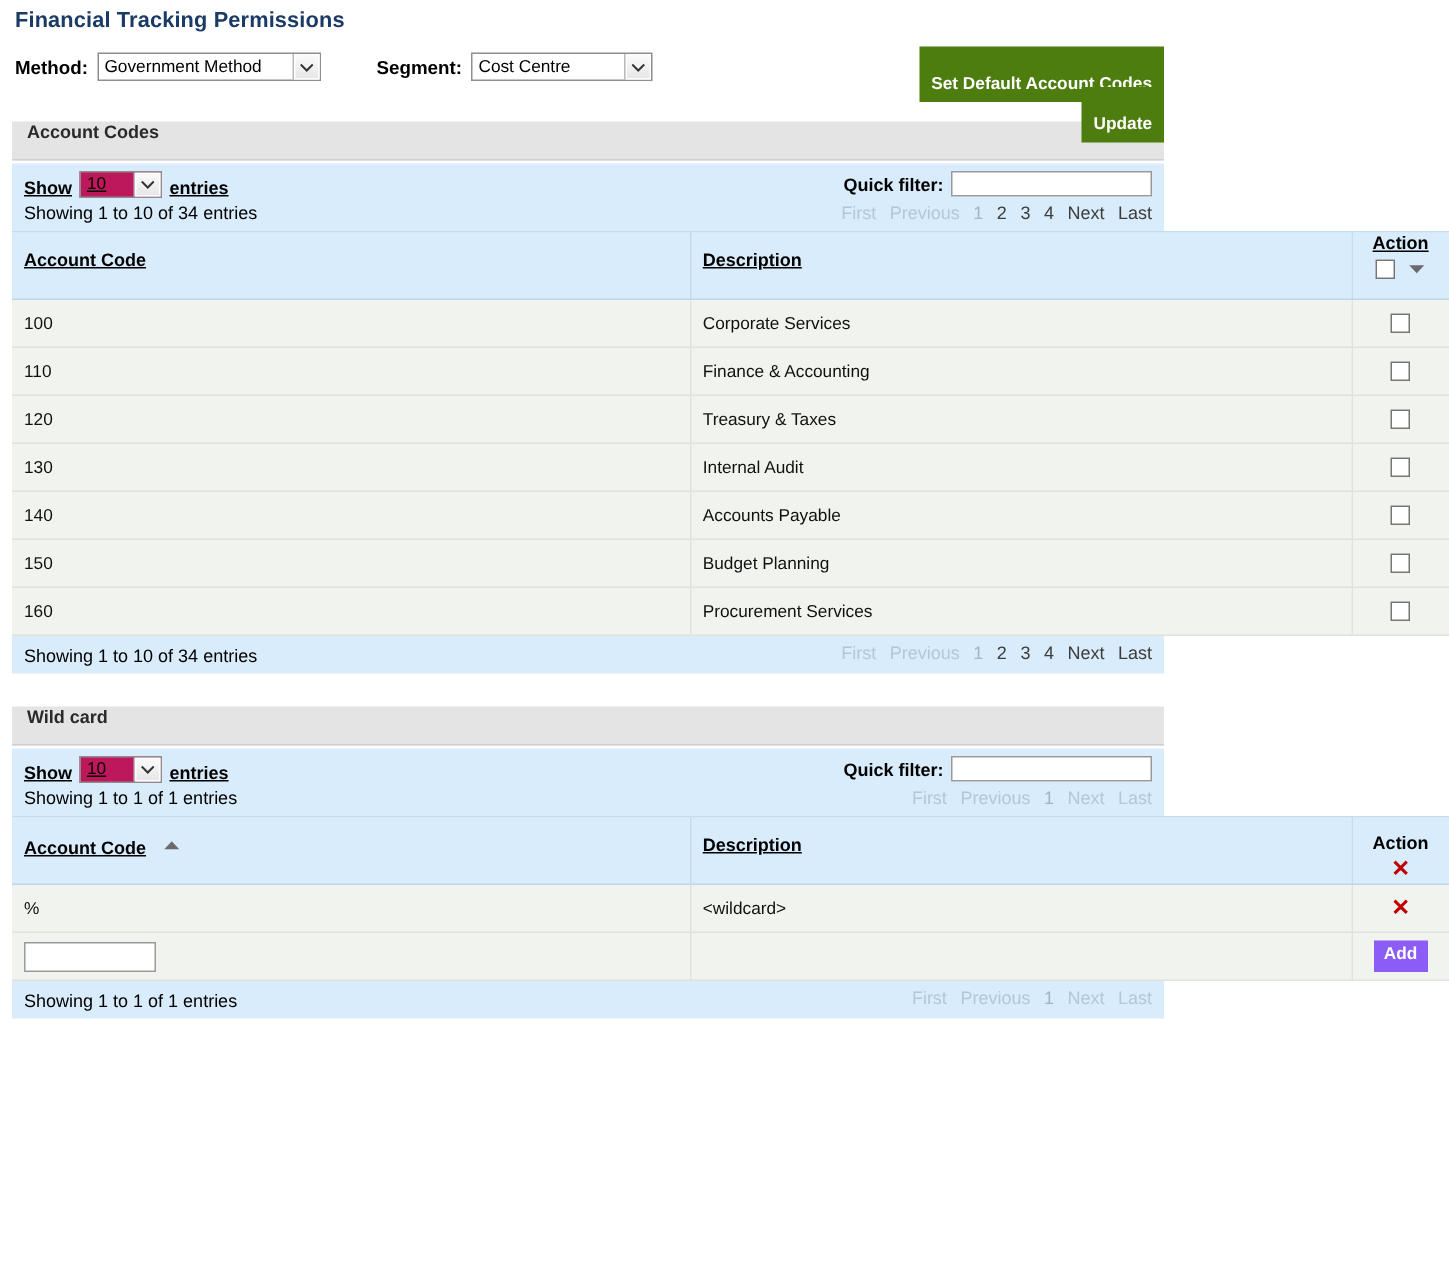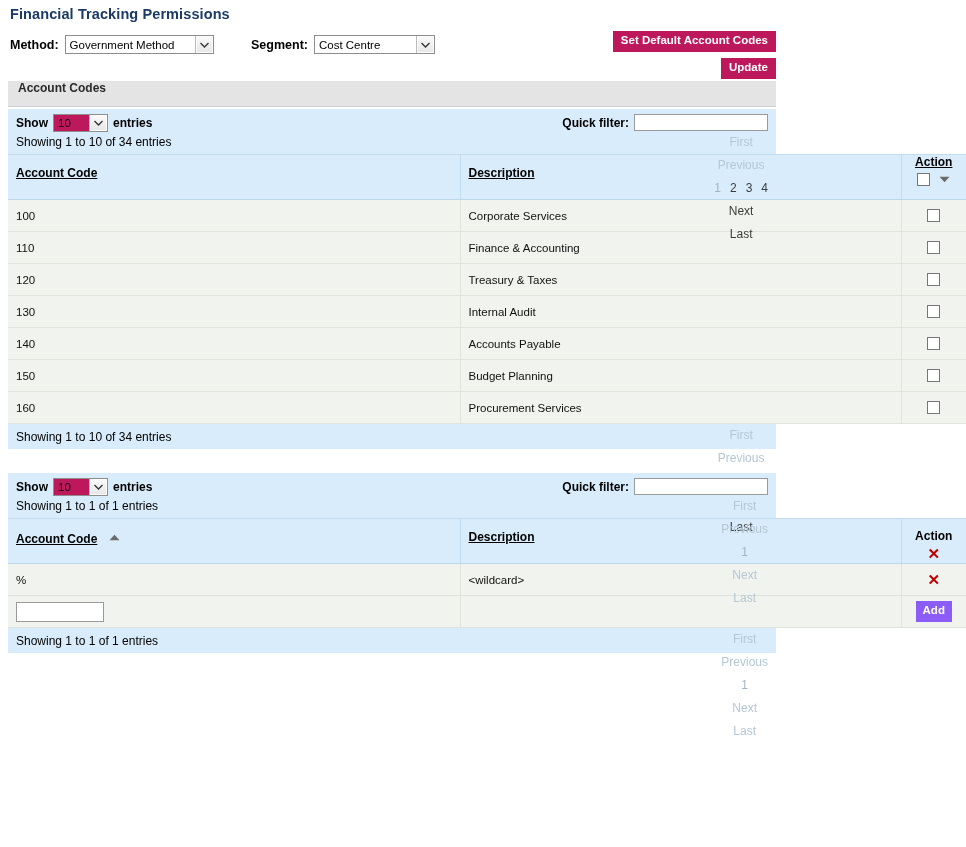--- a/index.html
+++ b/index.html
@@ -68,26 +68,26 @@
     display: flex;
     align-items: center;
     justify-content: center;
     box-shadow: inset 0 0 0 1px #fdfdfd;
   }
   .sel .sel-arrow svg { display:block; }
   .sel-method .sel-value { min-width: 120px; }
   .sel-segment .sel-value { min-width: 92px; }
 
   .btn {
-    background: #be185d;
+    background: #4d7c0f;
     color: #ffffff;
     font-weight: bold;
     font-size: 11.5px;
     border: none;
-    padding: 4px 8px 5px;
+    padding: 20px 8px 5px;
     cursor: pointer;
     font-family: "Liberation Sans", sans-serif;
     line-height: 1;
   }
   .btn-defaults { position: absolute; right: 0; top: 2px; }
   .btn-update  { position: absolute; right: 0; top: 29px; }
 
   
   .section-bar {
     background: #e4e4e4;
@@ -108,24 +108,25 @@
     background: #d9ecfb;
     position: relative;
     box-sizing: border-box;
     padding: 5px 8px 4px 8px;
   }
   .dt-top { height: 45px; }
   .dt-bottom { height: 25px; }
 
   .dt-length {
     display: flex;
-    align-items: center;
+    align-items: flex-end;
     gap: 5px;
     font-size: 12px;
     font-weight: bold;
+    text-decoration: underline;
   }
   .dt-length .sel { height: 18px; background:#be185d; }
   .dt-length .sel .sel-value { min-width: 26px; font-weight: normal; }
 
   .dt-info {
     font-size: 12px;
     font-weight: normal;
     color: #000;
     margin-top: 3px;
   }
@@ -153,21 +154,20 @@
   }
 
   .dt-pager {
     position: absolute;
     right: 8px;
     display: flex;
     align-items: center;
     gap: 9px;
     font-size: 12px;
     font-weight: normal;
-    flex-direction: column;
   }
   .dt-top .dt-pager { top: 26px; }
   .dt-bottom .dt-pager { top: 4px; }
   .pg { color: #3d3d3d; cursor: pointer; }
   .pg.disabled { color: #b4c7d4; cursor: default; }
   .pg.current { color: #9fb6c6; cursor: default; }
   .dt-pager .nums { display: flex; gap: 9px; }
 
   
   table.grid {
@@ -437,20 +437,23 @@
           <span class="pg">4</span>
         </span>
         <span class="pg">Next</span>
         <span class="pg">Last</span>
       </div>
     </div>
   </div>
 
   <div class="spacer-24"></div>
 
+  <div class="section-bar">
+    <span>Wild card</span>
+  </div>
 
   <div class="dt">
 
     <div class="dt-top">
       <div class="dt-length">
         <span>Show</span>
         <span class="sel">
           <span class="sel-value">10</span>
           <span class="sel-arrow">
             <svg width="9" height="6" viewBox="0 0 9 6">

